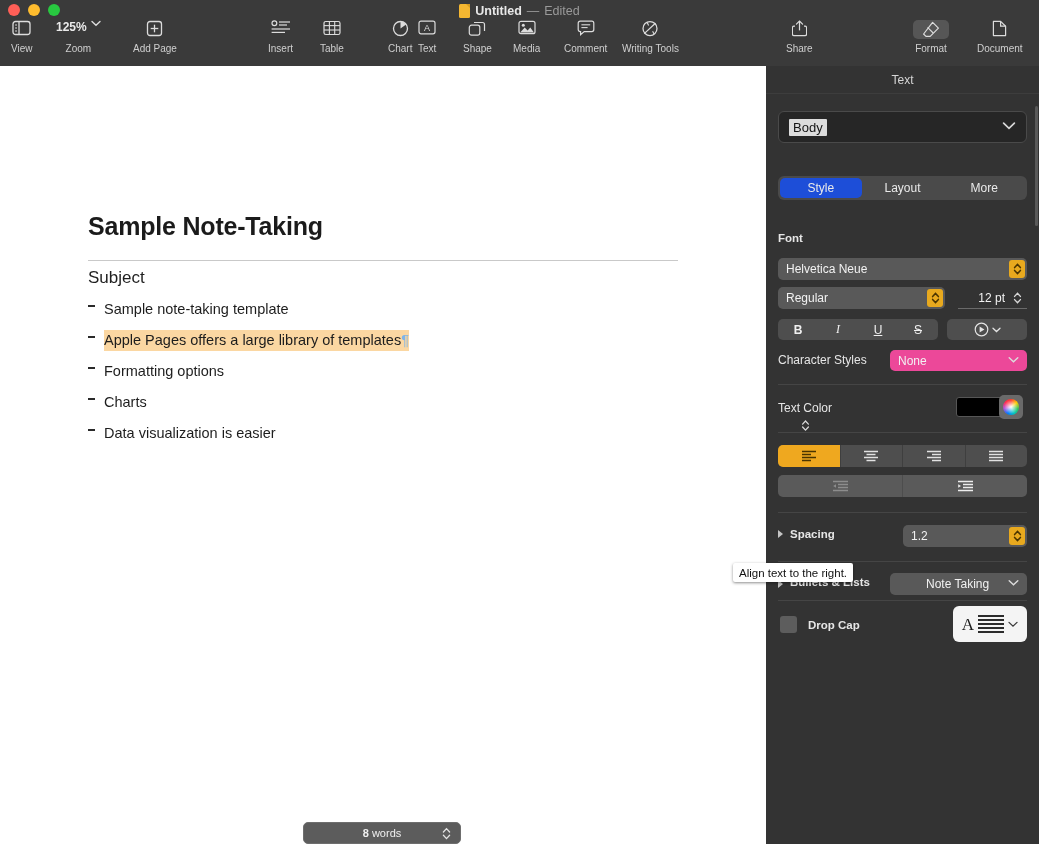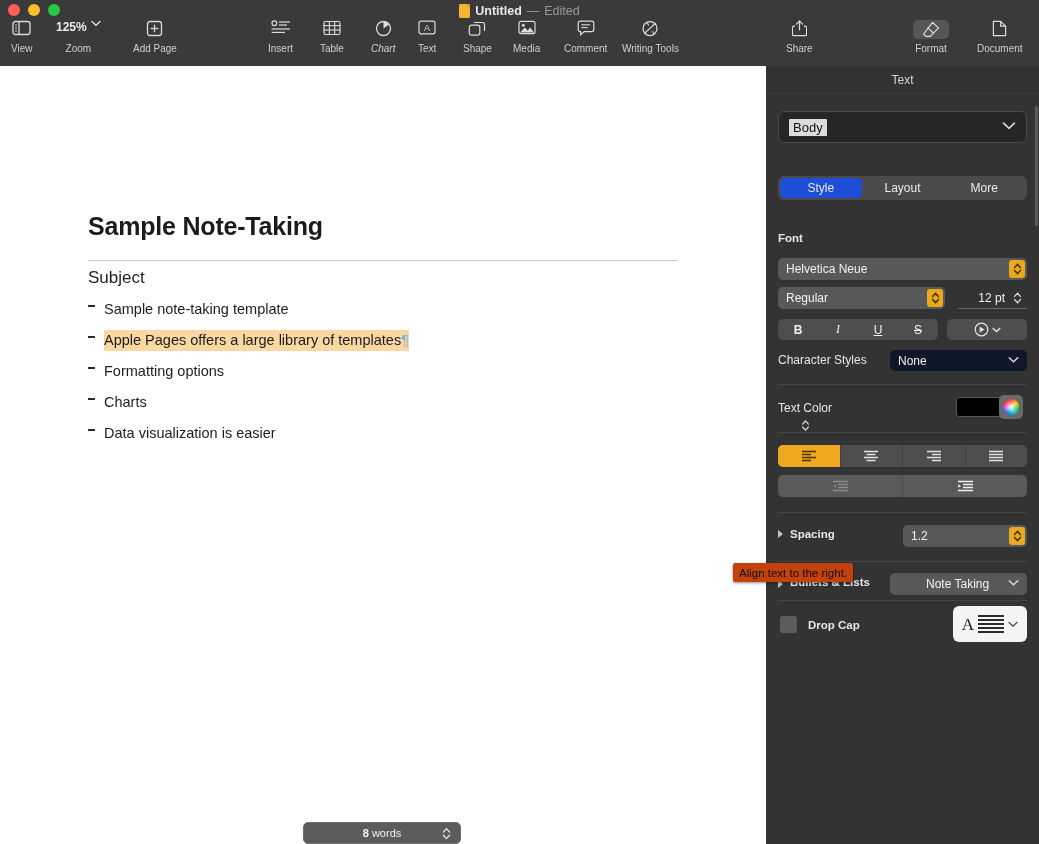--- a/index.html
+++ b/index.html
@@ -142,21 +142,21 @@
   .bisu .b.un { text-decoration:underline; }
   .bisu .b.st { text-decoration:line-through; }
   .moretext {
     position:absolute; left:181px; top:253px; width:80px; height:21px;
     background:#4e4e4e; border-radius:5px;
     display:flex; align-items:center; justify-content:center; gap:3px;
   }
 
   .charstyles-fld {
     position:absolute; left:124px; top:284px; width:137px; height:21px;
-    background:#0f172a; border-radius:5px; display:flex; align-items:center;
+    background:#ec4899; border-radius:5px; display:flex; align-items:center;
     padding:0 8px; font-size:12px; color:#f2f2f2;
   }
   .divider { position:absolute; left:12px; width:249px; height:1px; background:#454545; }
 
   .colorswatch {
     position:absolute; left:190px; top:331px; width:50px; height:20px;
     background:#000; border-radius:3px; border:1px solid #565656;
   }
   .colorwheel {
     position:absolute; left:233px; top:329px; width:24px; height:24px;
@@ -185,21 +185,21 @@
   .ibtn { flex:1; display:flex; align-items:center; justify-content:center;
           border-right:1px solid #4d4d4d; }
   .ibtn:last-child{border-right:none;}
 
   .disc-tri { width:0;height:0;border-style:solid;
               border-width:4px 0 4px 5px;
               border-color:transparent transparent transparent #c4c4c4; }
 
   .tooltip {
     position:absolute; left:733px; top:563px; height:19px;
-    background:#c2410c; color:#111; font-size:11.5px;
+    background:#ffffff; color:#111; font-size:11.5px;
     display:flex; align-items:center; padding:0 6px;
     border-radius:2px; box-shadow:0 1px 3px rgba(0,0,0,.45); z-index:40;
   }
 
   .dropcap-box {
     position:absolute; left:14px; top:550px; width:17px; height:17px;
     background:#5d5d5d; border-radius:3px;
   }
   .dropcap-btn {
     position:absolute; left:187px; top:540px; width:74px; height:36px;
@@ -288,21 +288,21 @@
           <rect x="1" y="1.5" width="16" height="13" rx="1.8" fill="none" stroke="#dcdcdc" stroke-width="1.2"></rect>
           <line x1="1" y1="5.6" x2="17" y2="5.6" stroke="#dcdcdc" stroke-width="1.1"></line>
           <line x1="1" y1="10" x2="17" y2="10" stroke="#dcdcdc" stroke-width="1.1"></line>
           <line x1="6.4" y1="1.5" x2="6.4" y2="14.5" stroke="#dcdcdc" stroke-width="1.1"></line>
           <line x1="11.7" y1="1.5" x2="11.7" y2="14.5" stroke="#dcdcdc" stroke-width="1.1"></line>
         </svg>
       </span>
       <span class="lbl">Table</span>
     </div>
 
-    <div class="tbitem" style="left:371px;font-style:italic;">
+    <div class="tbitem" style="left:388px;">
       <span class="tbicon">
         <svg width="17" height="17" viewBox="0 0 17 17">
           <circle cx="8.5" cy="8.5" r="7" fill="none" stroke="#dcdcdc" stroke-width="1.3"></circle>
           <path d="M8.5 8.5 L8.5 1.5 A7 7 0 0 1 14.1 4.6 Z" fill="#dcdcdc"></path>
         </svg>
       </span>
       <span class="lbl">Chart</span>
     </div>
 
     <div class="tbitem" style="left:418px;">

